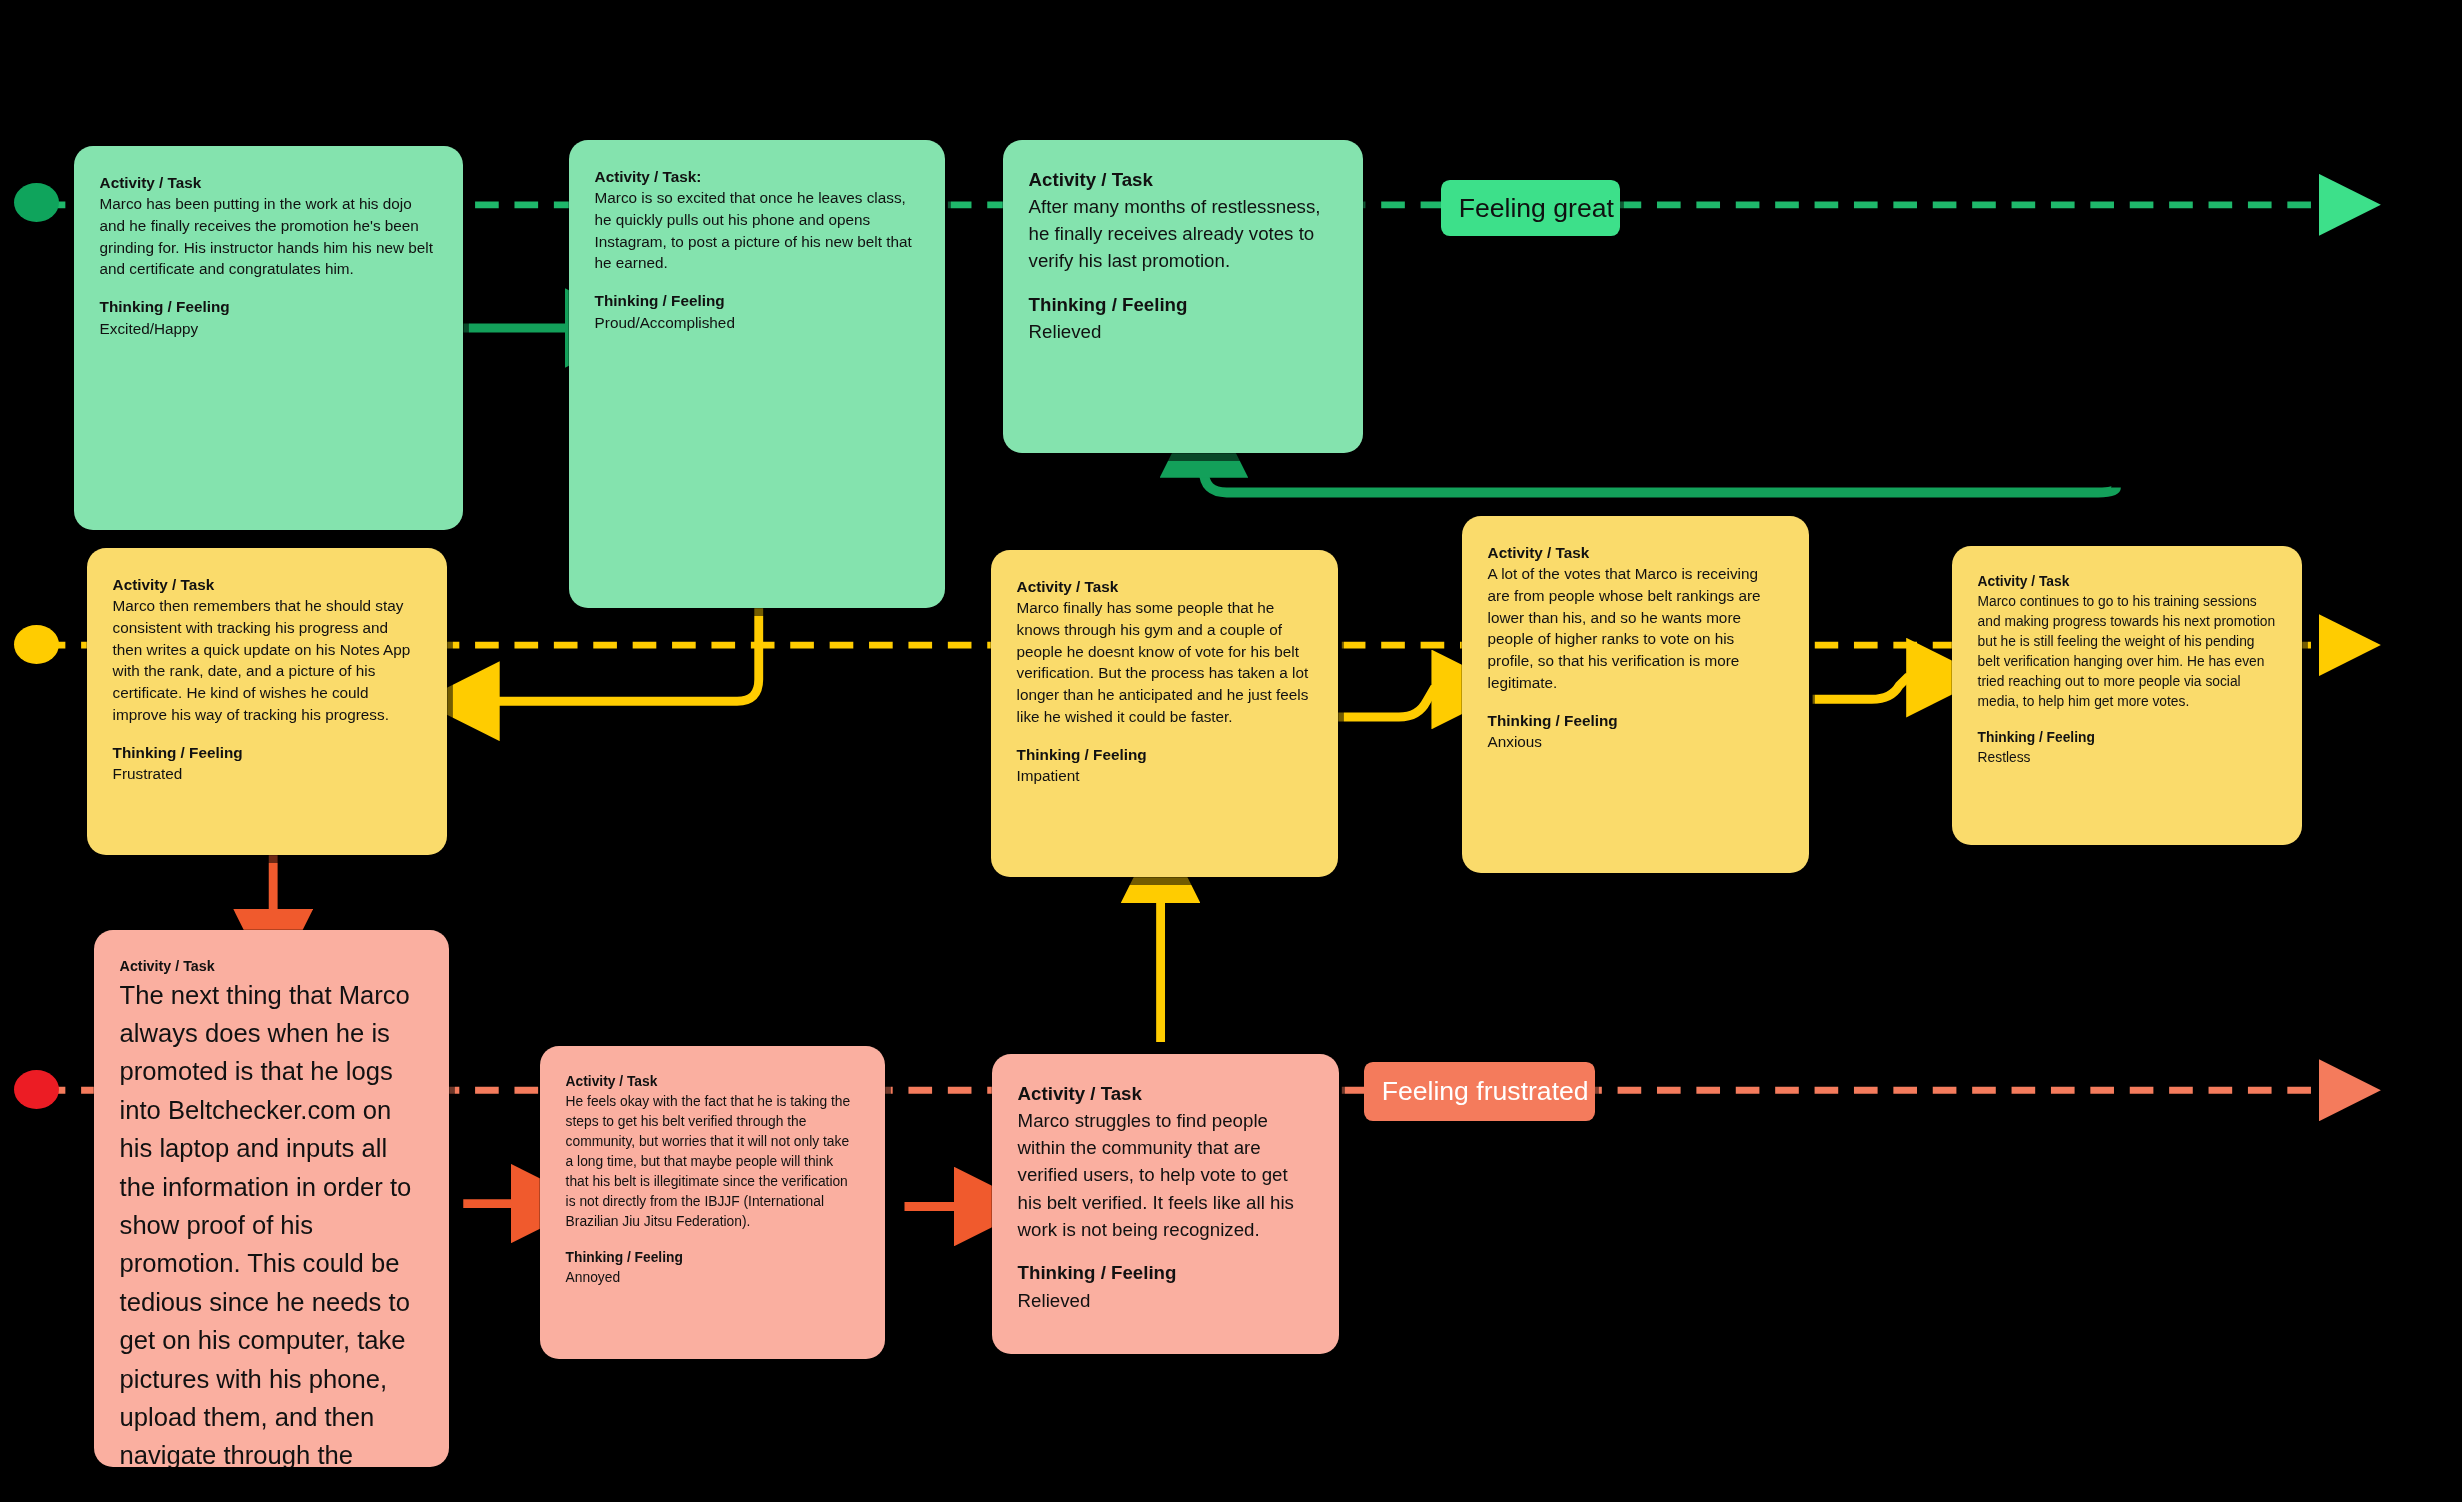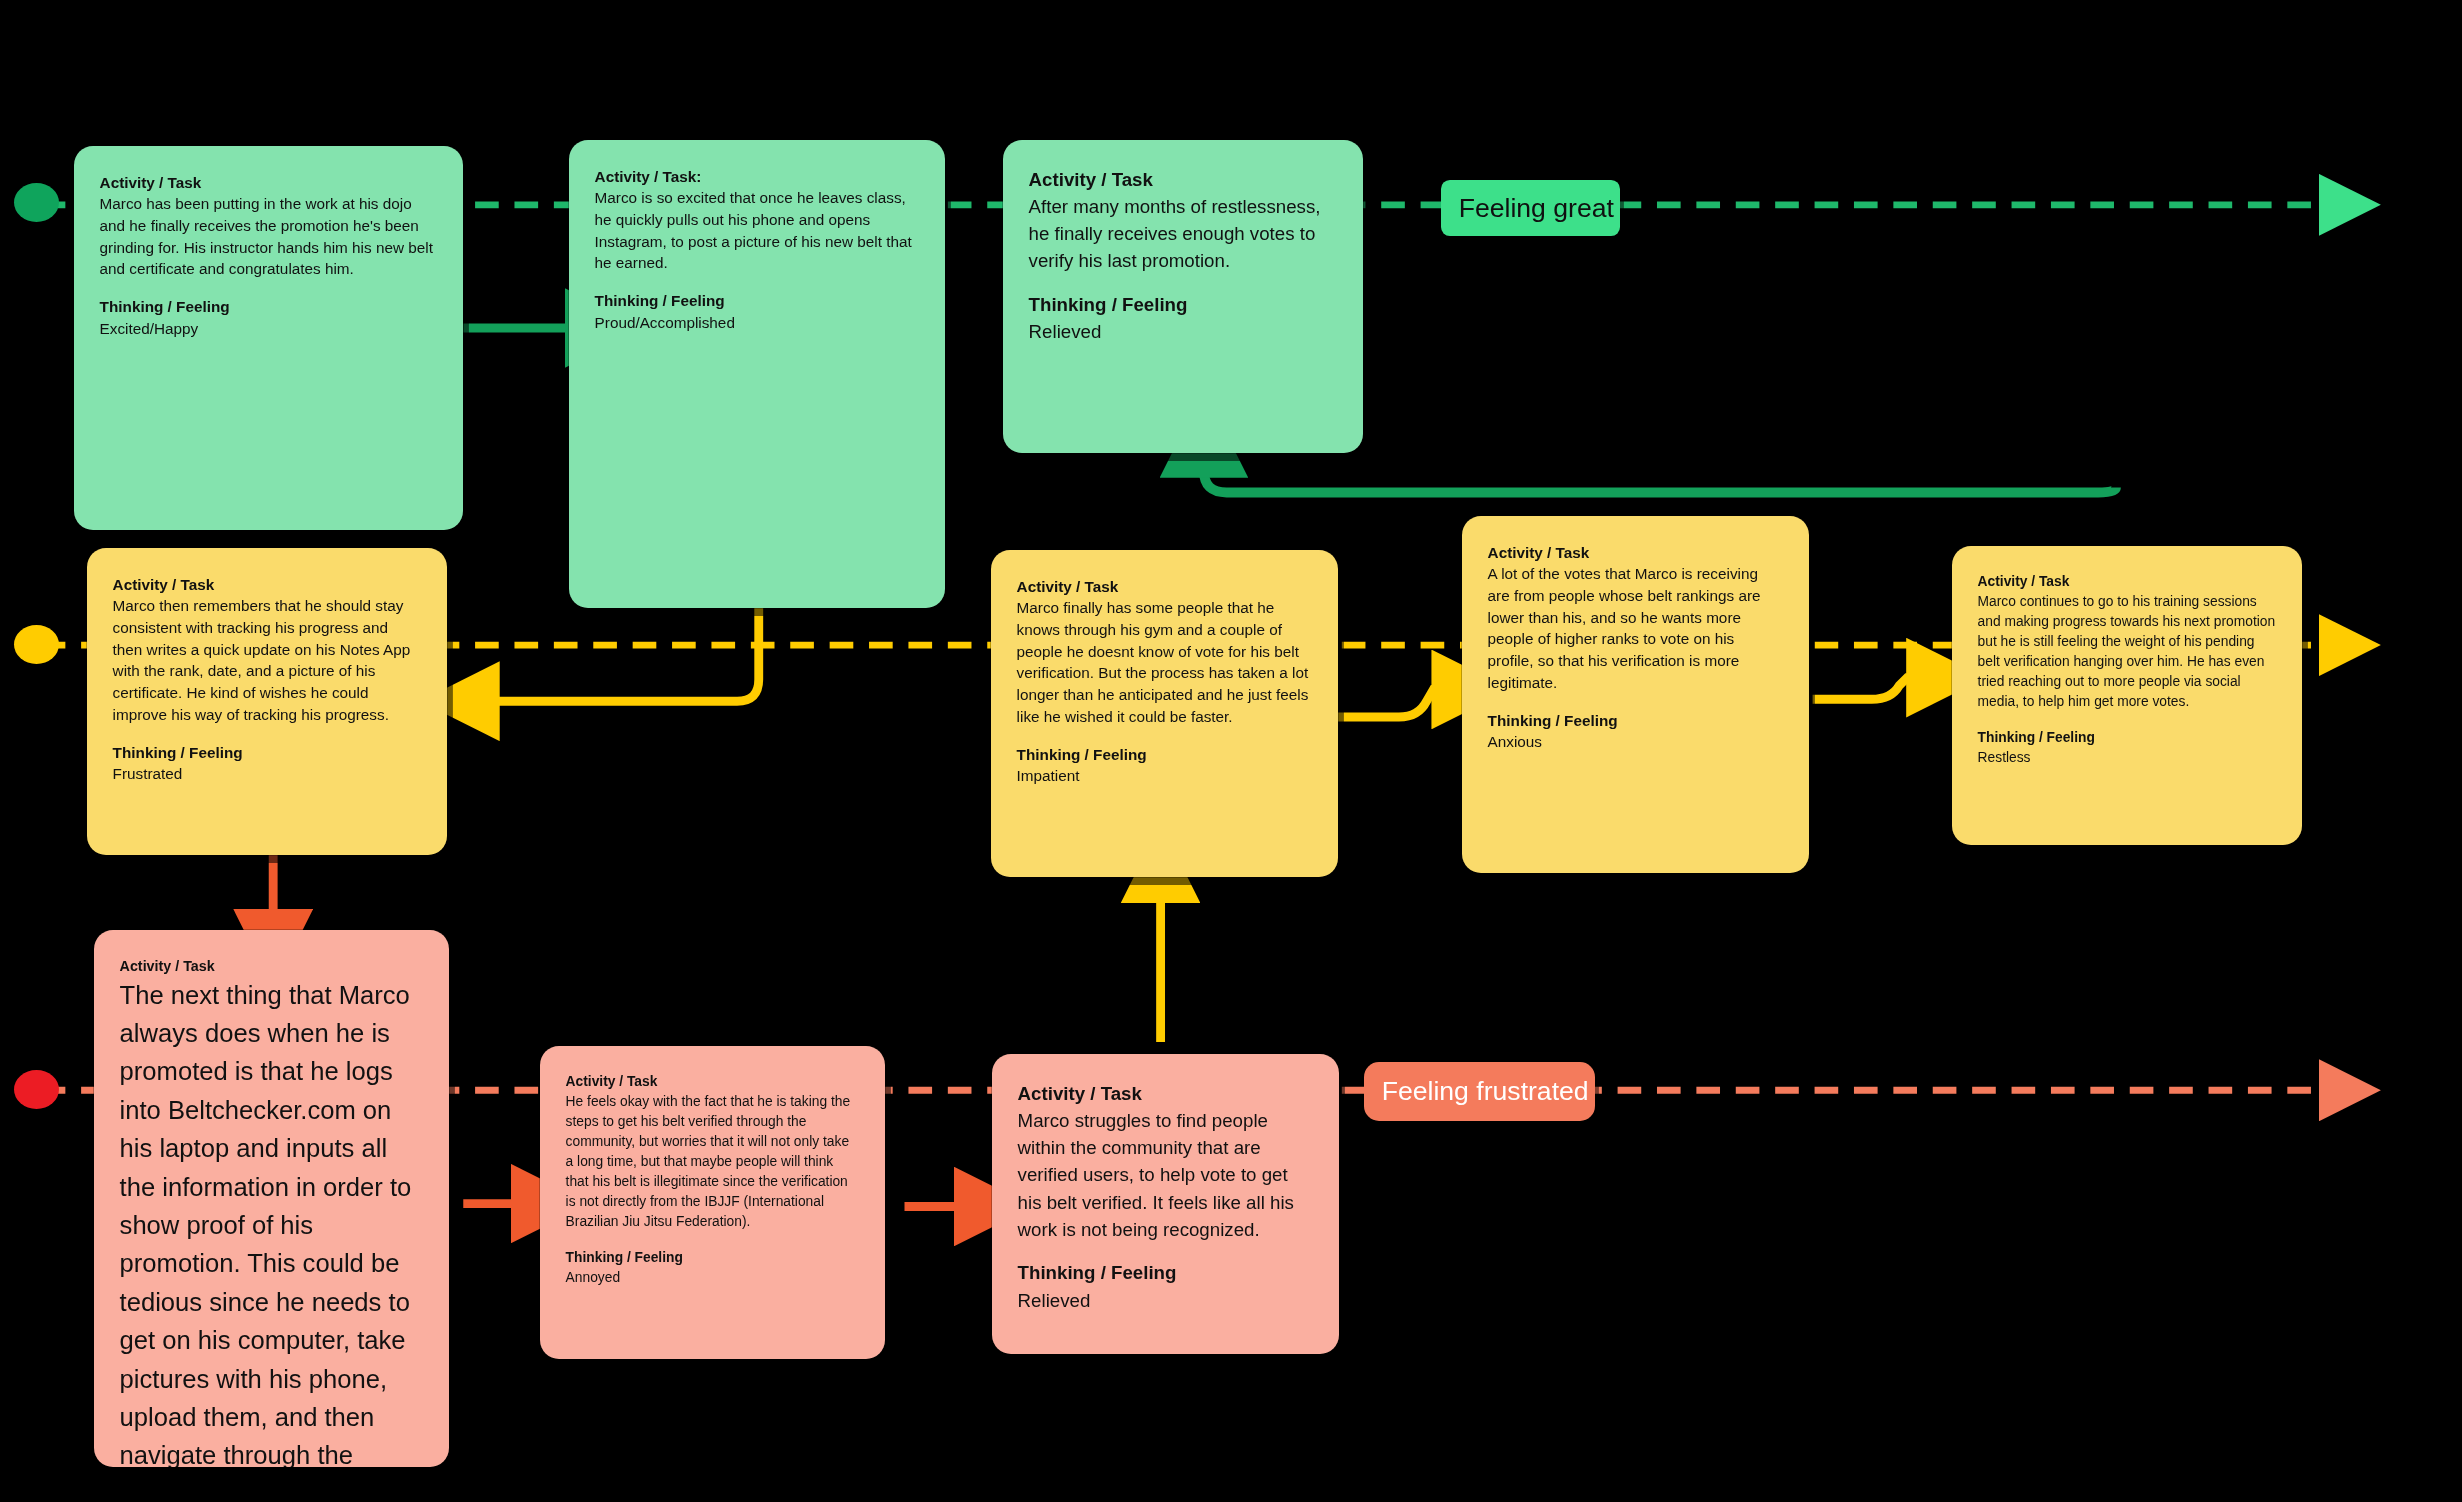--- a/index.html
+++ b/index.html
@@ -63,21 +63,21 @@
     border-radius: 8.9px;
     display: flex;
     align-items: center;
     justify-content: flex-start;
     padding: 0 17.7px;
     font-size: 26.6px;
     box-shadow: 3.9px 5.9px 0 rgba(0,0,0,0.5);
     white-space: nowrap;
   }
   .pill.green { background: #3DE08A; color: #101010; margin-left: 44px; }
-  .pill.pink  { background: #F47B5C; color: #ffffff; border-radius: 15px; }
+  .pill.pink  { background: #F47B5C; color: #ffffff; }
 
   .dot {
     position: absolute;
     border-radius: 50%;
   }
 </style>
 </head>
 <body>
 
 <div id="canvas">
@@ -165,21 +165,21 @@
   <div class="card green t-sm" style="left:569px; top:140px; width:376px; height:468px;">
     <span class="label">Activity / Task:</span>
     <span class="body">Marco is so excited that once he leaves class, he quickly pulls out his phone and opens Instagram, to post a picture of his new belt that he earned.</span>
     <span class="spacer"></span>
     <span class="label">Thinking / Feeling</span>
     <span class="body">Proud/Accomplished</span>
   </div>
 
   <div class="card green t-md" style="left:1003px; top:140px; width:360px; height:313px;">
     <span class="label">Activity / Task</span>
-    <span class="body">After many months of restlessness, he finally receives enough votes to verify his last promotion.</span>
+    <span class="body">After many months of restlessness, he finally receives already votes to verify his last promotion.</span>
     <span class="spacer"></span>
     <span class="label">Thinking / Feeling</span>
     <span class="body">Relieved</span>
   </div>
 
   <div class="pill green" style="left:1397px; top:180px; width:179px; height:56px;">
     <span>Feeling great</span>
   </div>
 
   <div class="card yellow t-sm" style="left:87px; top:548px; width:360px; height:307px;">

